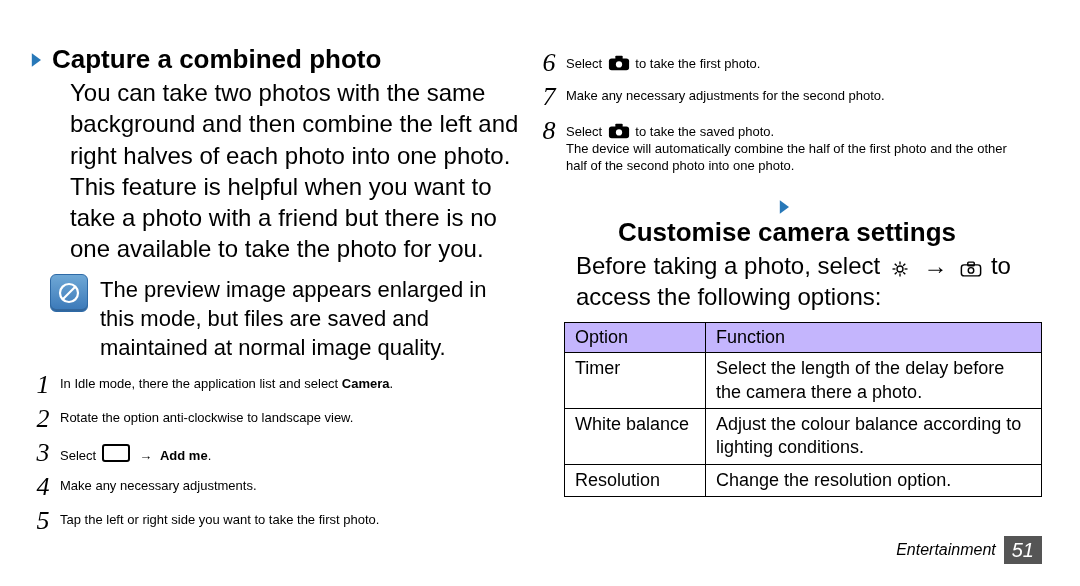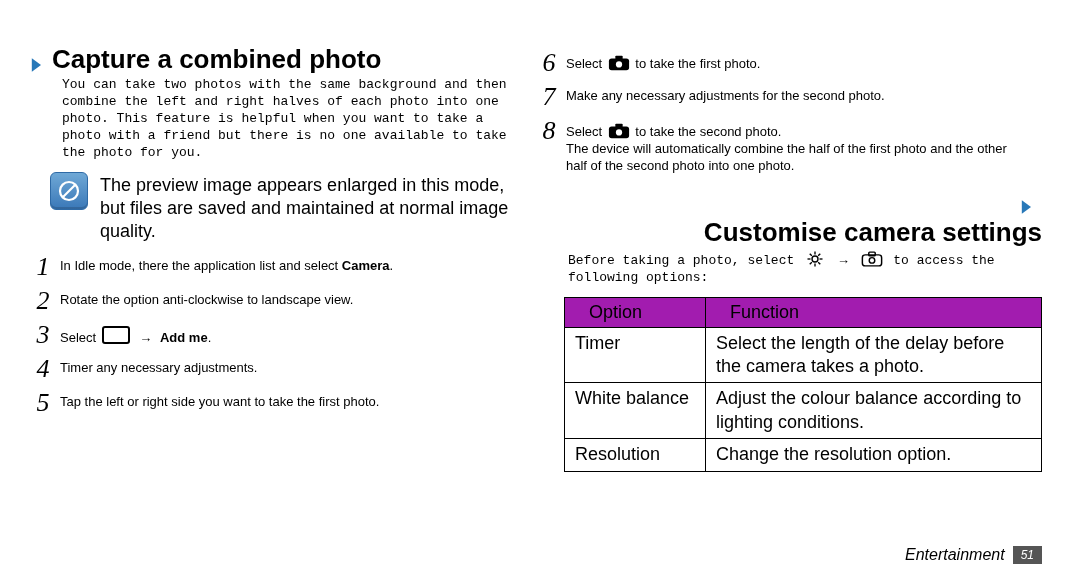--- a/index.html
+++ b/index.html
@@ -37,31 +37,30 @@
     margin-right: 6px;
     color: #2878b8;
   }
   .chev svg { width: 20px; height: 20px; }
   h2 {
     margin: 0 0 2px -32px;
     font-size: 26px;
     font-weight: 700;
     line-height: 1.2;
     display: flex;
-    align-items: flex-end;
+    align-items: center;
   }
   h2.mt {
     margin-top: 22px;
     flex-direction: column;
   }
   p.lead {
-    margin: 2px 14px 10px 4px;
-    font-size: 13px;
+    margin: 2px 14px 10px 12px;
+    font-size: 24px;
     line-height: 1.3;
-    font-family: Liberation Mono, monospace;
   }
   .noteblock {
     display: flex;
     align-items: flex-start;
     margin: 10px 10px 10px -8px;
   }
   .noteicon {
     width: 36px;
     height: 36px;
     flex: 0 0 36px;
@@ -70,21 +69,21 @@
     border: 1px solid #2e6aa6;
     display: inline-flex;
     align-items: center;
     justify-content: center;
     margin-right: 12px;
     box-shadow: inset 0 -2px 0 rgba(0,0,0,.15);
   }
   .noteicon svg { width: 24px; height: 24px; }
   .notetext {
     flex: 1;
-    font-size: 18px;
+    font-size: 22px;
     line-height: 1.3;
     padding-top: 2px;
   }
   ol.steps {
     list-style: none;
     margin: 8px 12px 0 -30px;
     padding: 0;
   }
   ol.steps > li {
     display: flex;
@@ -123,24 +122,24 @@
     vertical-align: -2px;
     margin: 0 2px;
   }
   table.opts {
     border-collapse: collapse;
     margin-top: 8px;
     width: 100%;
     font-size: 18px;
   }
   table.opts th {
-    background: #a21caf;
+    background: #c4b5fd;
     font-weight: 400;
     text-align: left;
-    padding: 4px 24px;
+    padding: 4px 10px;
     border: 1px solid #000;
   }
   table.opts td {
     padding: 4px 10px;
     border: 1px solid #000;
     vertical-align: top;
     line-height: 1.3;
   }
   table.opts td.opt { width: 120px; }
   .footer {
@@ -152,21 +151,21 @@
     align-items: center;
     margin-top: 25px;
   }
   .footer .section { font-style: italic; margin-right: 8px; }
   .footer .pgnum {
     display: inline-block;
     background: #555;
     color: #fff;
     padding: 2px 8px;
     font-style: italic;
-    font-size: 12px;
+    font-size: 20px;
     line-height: 1.2;
   }
   .arrow { margin: 0 4px; }
 </style>
 </head>
 <body>
 
 <div class="page">
   <div class="cols">
 
@@ -205,21 +204,21 @@
           <span class="steptext">Rotate the option anti-clockwise to landscape view.</span>
         </li>
         <li>
           <span class="stepnum">3</span>
           <span class="steptext">
             <span>Select </span><span class="rect-icon"></span><span class="arrow"> → </span><strong>Add me</strong><span>.</span>
           </span>
         </li>
         <li>
           <span class="stepnum">4</span>
-          <span class="steptext">Timer any necessary adjustments.</span>
+          <span class="steptext">Make any necessary adjustments.</span>
         </li>
         <li>
           <span class="stepnum">5</span>
           <span class="steptext">Tap the left or right side you want to take the first photo.</span>
         </li>
       </ol>
 
     </div>
 
     <div class="col">
@@ -243,21 +242,21 @@
         </li>
         <li>
           <span class="stepnum">8</span>
           <span class="steptext">
             <span>Select </span><span class="inline-icon">
                 <svg viewBox="0 0 24 18">
                   <rect x="1" y="4" width="22" height="13" rx="3" fill="#000"></rect>
                   <rect x="8" y="1" width="8" height="4" rx="1" fill="#000"></rect>
                   <circle cx="12" cy="10.5" r="3.4" fill="#fff"></circle>
                 </svg>
-              </span><span> to take the second photo.</span>
+              </span><span> to take the saved photo.</span>
             <br>
             <span>The device will automatically combine the half of the first photo and the other half of the second photo into one photo.</span>
           </span>
         </li>
       </ol>
 
       <h2 class="mt">
         <span class="chev">
           <svg viewBox="0 0 24 24">
               <path d="M7 4 L18 12 L7 20 Z" fill="currentColor"></path>
@@ -293,21 +292,21 @@
       <table class="opts">
         <thead>
           <tr>
             <th>Option</th>
             <th>Function</th>
           </tr>
         </thead>
         <tbody>
           <tr>
             <td class="opt">Timer</td>
-            <td>Select the length of the delay before the camera takes a photo.</td>
+            <td>Select the length of the delay before the camera there a photo.</td>
           </tr>
           <tr>
             <td class="opt">White balance</td>
             <td>Adjust the colour balance according to lighting conditions.</td>
           </tr>
           <tr>
             <td class="opt">Resolution</td>
             <td>Change the resolution option.</td>
           </tr>
         </tbody>

